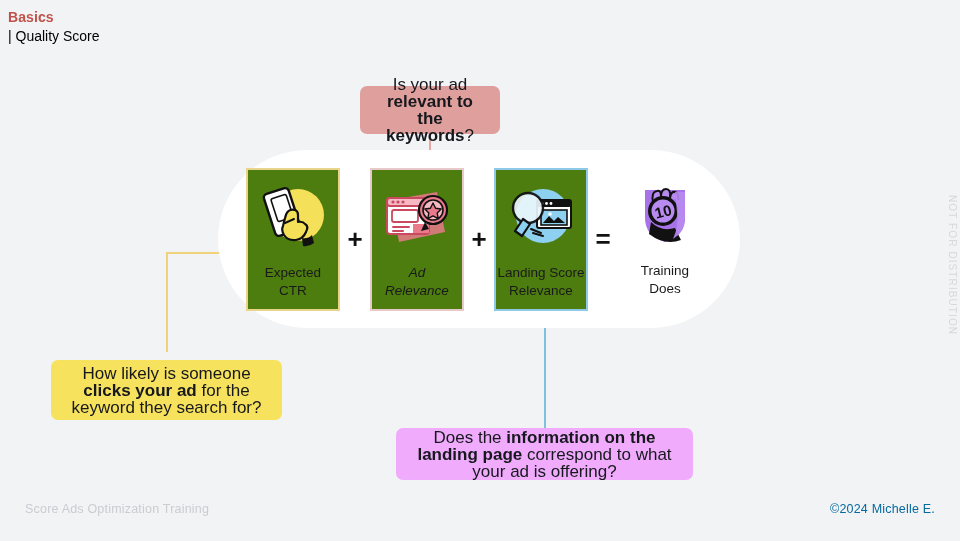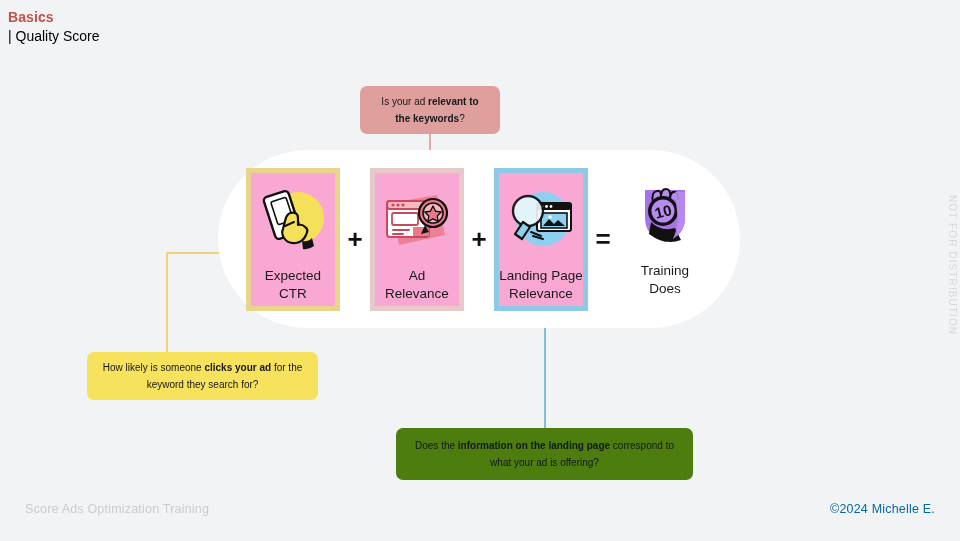--- a/index.html
+++ b/index.html
@@ -109,22 +109,22 @@
     width: 522px;
     height: 178px;
     display: flex;
     align-items: center;
     justify-content: center;
   }
   .card {
     width: 94px;
     height: 143px;
     box-sizing: border-box;
-    border: 5px solid #a16207;
-    background: #f9a8d4;
+    border: 2px solid #a16207;
+    background: #4d7c0f;
     display: flex;
     flex-direction: column;
     align-items: center;
     justify-content: flex-start;
     padding-top: 12px;
   }
   .card.no-border {
     border: none;
     background: transparent;
   }
@@ -154,48 +154,47 @@
 
   
   .callout {
     position: absolute;
     box-sizing: border-box;
     border-radius: 7px;
     display: flex;
     align-items: center;
     justify-content: center;
     text-align: center;
-    font-size: 10px;
+    font-size: 17px;
     line-height: 17px;
     color: #16181d;
     padding: 8px 14px;
   }
   .callout b { font-weight: bold; }
 
   .callout-pink {
     left: 360px;
     top: 86px;
     width: 140px;
     height: 48px;
     background: #dfa09d;
   }
   .callout-yellow {
     left: 51px;
-    top: 352px;
+    top: 360px;
     width: 231px;
-    height: 48px;
+    height: 60px;
     background: #f6e25d;
-    margin-left: 36px;
   }
   .callout-blue {
     left: 396px;
     top: 428px;
     width: 297px;
     height: 52px;
-    background: #4d7c0f;
+    background: #f0abfc;
   }
 
   
   .footer-left {
     position: absolute;
     left: 25px;
     bottom: 25px;
     font-size: 12.5px;
     color: #c9ccd1;
     letter-spacing: 0.2px;
@@ -242,21 +241,21 @@
         </svg>
       </div>
       <div class="card-label">
         <span>Expected</span><br>
         <span>CTR</span>
       </div>
     </div>
 
     <div class="op">+</div>
 
-    <div class="card" style="border-color:#e8c9c9;">
+    <div class="card" style="border-color:#e8c9c9;font-style:italic;">
       <div class="card-icon">
         <svg viewBox="0 0 76 72" width="76" height="72" aria-hidden="true">
           <path d="M12 18 L58 10 L66 50 L20 60 Z" fill="#ea7a8a" opacity="0.85"></path>
           <rect x="8" y="16" width="42" height="36" rx="3" fill="#ffffff" stroke="#c94a5e" stroke-width="2"></rect>
           <rect x="8" y="16" width="42" height="8" rx="3" fill="#f6b9c4" stroke="#c94a5e" stroke-width="2"></rect>
           <circle cx="14" cy="20" r="1.6" fill="#c94a5e"></circle>
           <circle cx="19" cy="20" r="1.6" fill="#c94a5e"></circle>
           <circle cx="24" cy="20" r="1.6" fill="#c94a5e"></circle>
           <rect x="13" y="28" width="26" height="12" rx="2" fill="#ffffff" stroke="#c94a5e" stroke-width="1.8"></rect>
           <rect x="13" y="44" width="18" height="2" rx="1" fill="#c94a5e"></rect>
@@ -288,21 +287,21 @@
           <rect x="38" y="28" width="26" height="15" fill="#8ed0ef" stroke="#111" stroke-width="1.6"></rect>
           <path d="M40 41 l6 -7 l5 5 l4 -4 l7 6 z" fill="#111"></path>
           <circle cx="47" cy="32" r="1.8" fill="#ffffff"></circle>
           <circle cx="25" cy="26" r="15" fill="#eaf6fc" stroke="#111" stroke-width="2.4" opacity="0.92"></circle>
           <path d="M20 37 l-8 12 l7 5 l8 -12 z" fill="#8ed0ef" stroke="#111" stroke-width="2.2" stroke-linejoin="round"></path>
           <path d="M28 47 l10 4" stroke="#111" stroke-width="2" stroke-linecap="round"></path>
           <path d="M30 51 l10 3" stroke="#111" stroke-width="2" stroke-linecap="round"></path>
         </svg>
       </div>
       <div class="card-label">
-        <span>Landing Page</span><br>
+        <span>Landing Score</span><br>
         <span>Relevance</span>
       </div>
     </div>
 
     <div class="op">=</div>
 
     <div class="card no-border">
       <div class="card-icon">
         <svg viewBox="0 0 76 72" width="76" height="72" aria-hidden="true">
           <path d="M18 10 L58 10 L58 38 Q58 56 38 62 Q18 56 18 38 Z" fill="#a873e8"></path>

